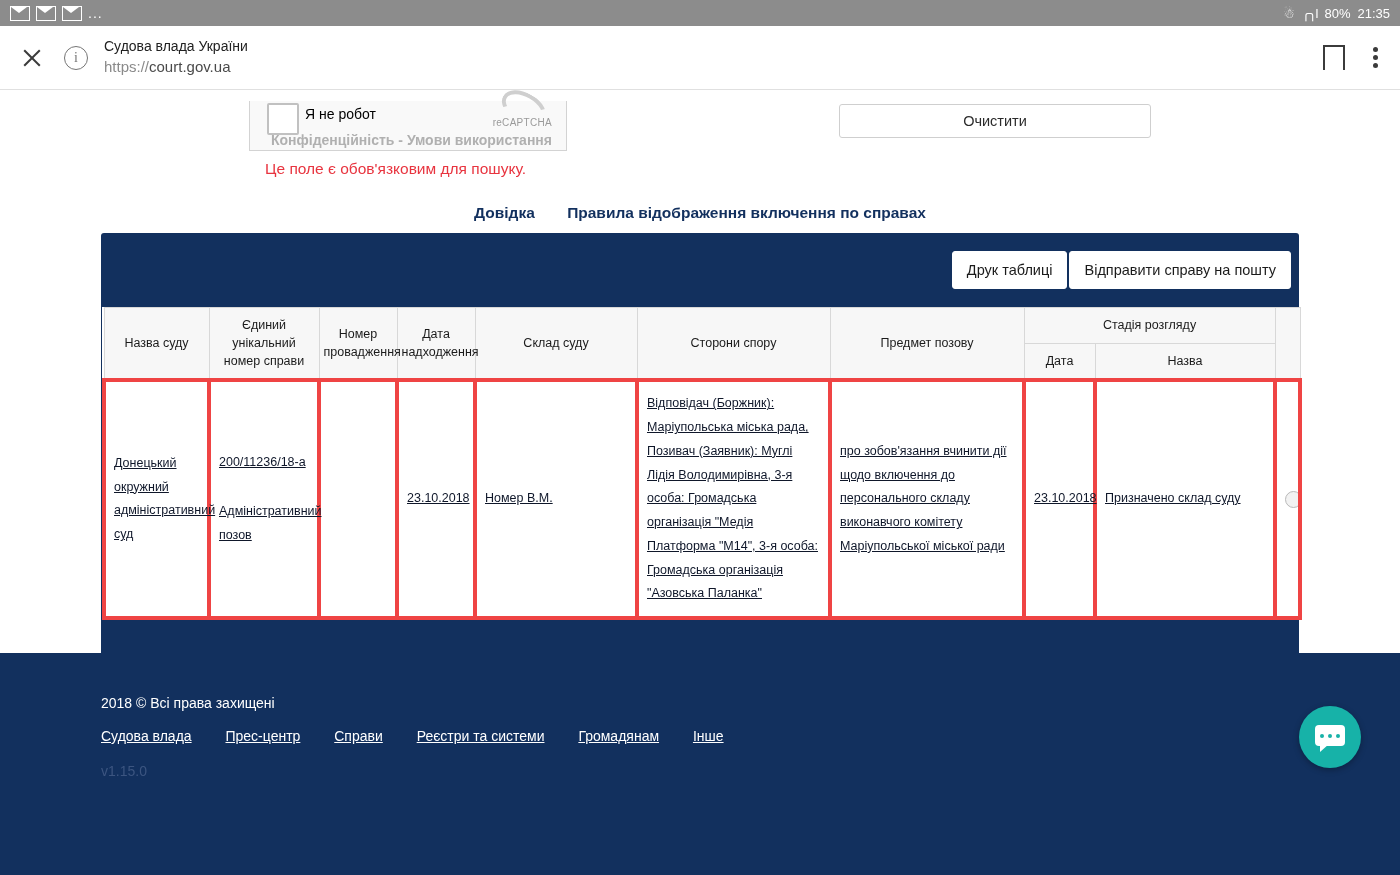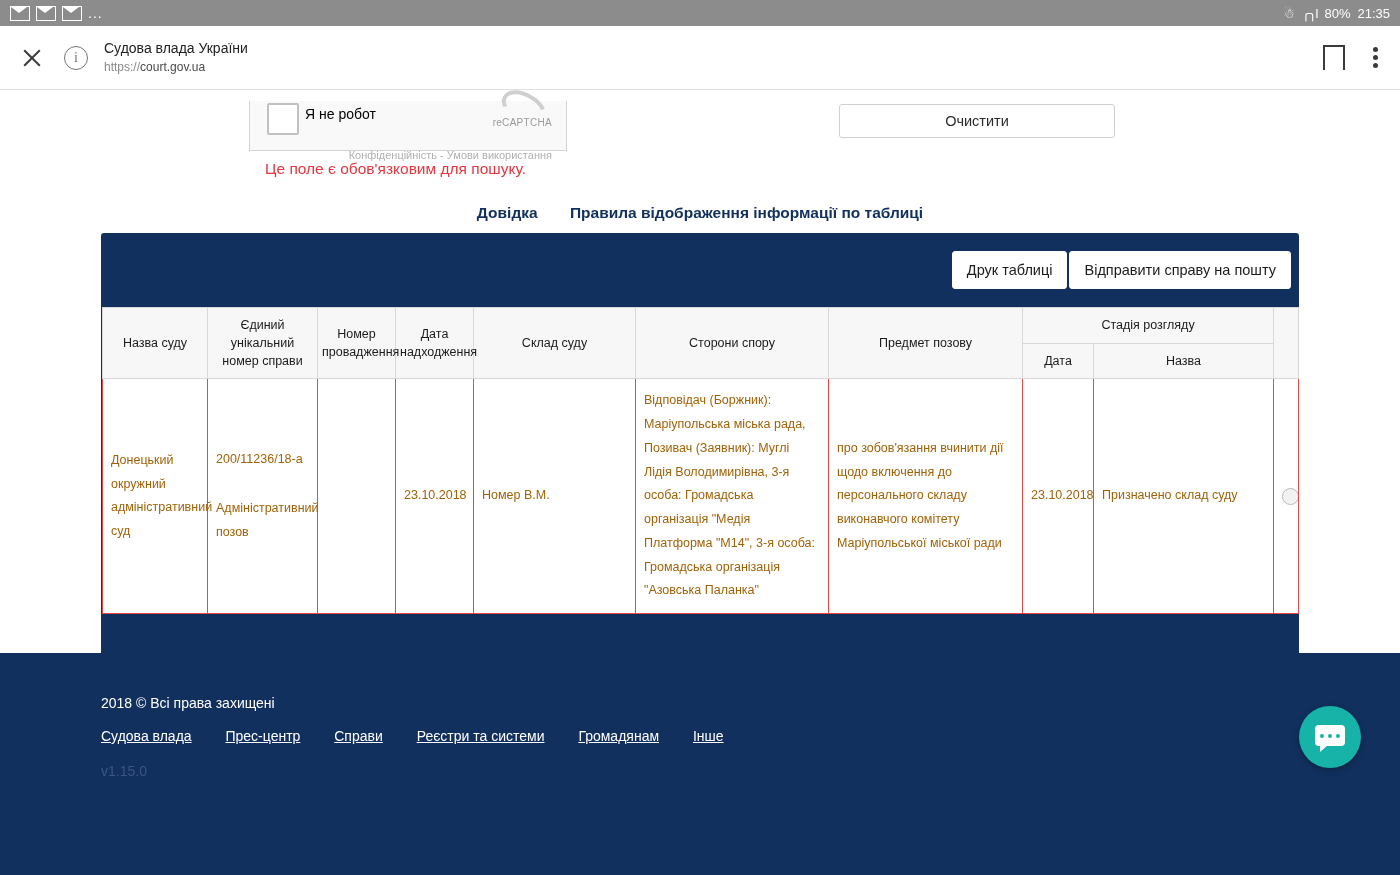--- a/index.html
+++ b/index.html
@@ -81,21 +81,21 @@
     color: #757575;
     font-size: 14px;
     line-height: 21px;
     text-align: center;
     font-family: "Liberation Serif", serif;
     margin-right: 16px;
     flex: 0 0 auto;
   }
   .titlebox { flex: 1 1 auto; line-height: 1.25; }
   .site-title { font-size: 14px; color: #212121; }
-  .site-url { font-size: 12px; color: #8a8a8a; margin-top: 2px; }
+  .site-url { font-size: 15px; color: #8a8a8a; margin-top: 2px; }
   .site-url b { color: #4a4a4a; font-weight: normal; }
   .bookmark-ico {
     width: 18px; height: 23px;
     border: 2px solid #3b3b3b;
     border-bottom: none;
     margin-right: 28px;
     position: relative;
     flex: 0 0 auto;
   }
   .bookmark-ico:after {
@@ -171,35 +171,36 @@
   }
   .captcha .brandtext {
     position: absolute;
     right: 14px; top: 16px;
     font-size: 10px;
     color: #9a9a9a;
     letter-spacing: .3px;
   }
   .captcha .brandsub {
     position: absolute;
-    right: 14px; top: 48px;
-    font-size: 11px;
+    right: 14px; top: 31px;
+    font-size: 14px;
     color: #b0b0b0;
+    font-weight: bold;
   }
   .err-msg {
     position: absolute;
     left: 265px; top: 70px;
     font-size: 15.5px;
     color: #e8343f;
   }
 
   .clear-btn {
     position: absolute;
     left: 839px; top: 14px;
-    width: 276px; height: 34px;
+    width: 312px; height: 34px;
     background: #ffffff;
     border: 1px solid #cfcfcf;
     border-radius: 3px;
     font-size: 14.5px;
     color: #2b2b2b;
     font-family: "Liberation Sans", sans-serif;
     cursor: pointer;
   }
 
   .links-row {
@@ -265,25 +266,26 @@
     border: 1px solid #d8d8d8;
     font-weight: normal;
     font-size: 12.5px;
     color: #1b1b1b;
     padding: 8px 4px;
     vertical-align: middle;
     text-align: center;
     line-height: 1.45;
   }
   table.grid td {
-    border: 1px solid #ef4444;
+    border: 4px solid #ef4444;
     padding: 10px 8px;
     vertical-align: middle;
     line-height: 1.9;
-    color: #a16207;
+    color: #0f172a;
+    text-decoration: underline;
   }
   td.c-court { vertical-align: middle; }
   td.c-num { color: #12305e; }
   td.c-center { text-align: center; }
   td.c-compos { color: #12305e; }
   td.c-parties { line-height: 1.95; }
   td.c-subject { line-height: 1.95; }
   .radio-dot {
     width: 15px; height: 15px;
     border: 1px solid #b9b9b9;
@@ -402,21 +404,21 @@
       <div class="brandtext">reCAPTCHA</div>
       <div class="brandsub">Конфіденційність - Умови використання</div>
     </div>
 
     <div class="err-msg">Це поле є обов'язковим для пошуку.</div>
 
     <button class="clear-btn">Очистити</button>
 
     <div class="links-row">
       <a href="#">Довідка</a>
-      <a href="#">Правила відображення інформації по таблиці</a>
+      <a href="#">Правила відображення включення по справах</a>
     </div>
 
     <div class="panel">
       <div class="panel-top">
         <button class="panel-btn">Друк таблиці</button>
         <button class="panel-btn">Відправити справу на пошту</button>
       </div>
 
       <table class="grid">
         <colgroup>

